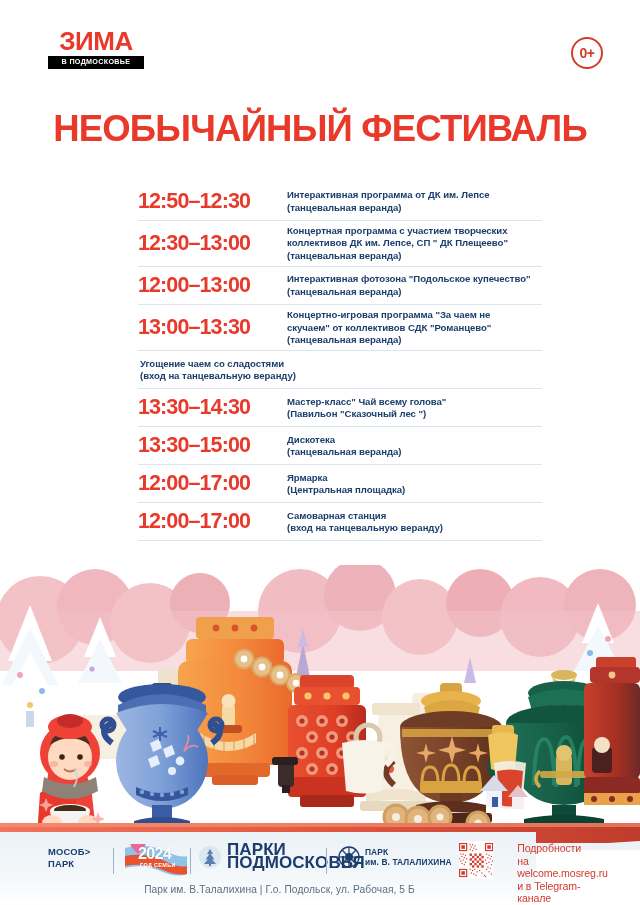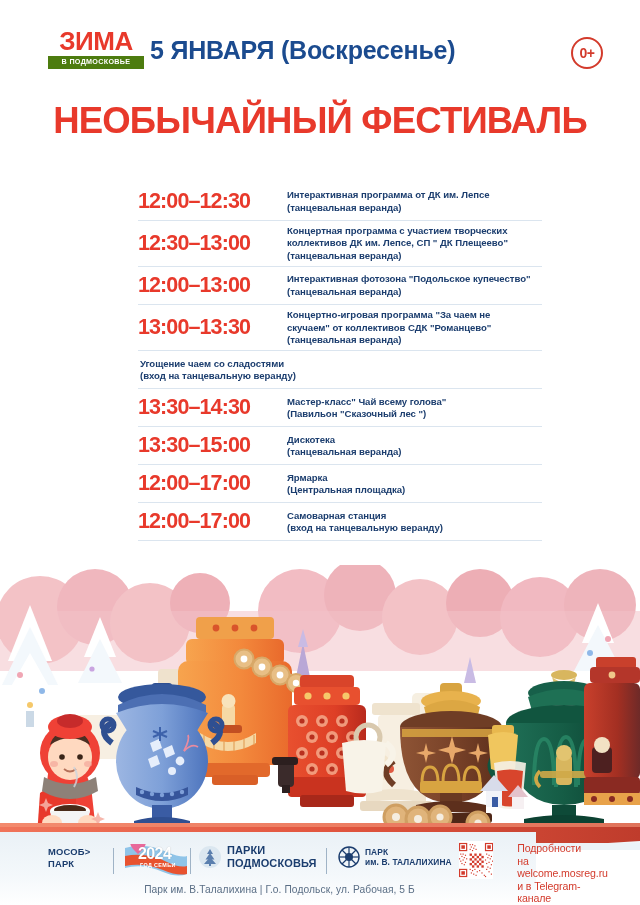--- a/index.html
+++ b/index.html
@@ -26,42 +26,42 @@
     position: absolute; left: 48px; top: 28px;
     width: 96px; text-align: center;
   }
   #logo-zima .zima-word {
     font-size: 26px; font-weight: bold; color: #e8392b;
     letter-spacing: -0.5px; line-height: 26px;
     font-family: "Liberation Sans", sans-serif;
   }
   #logo-zima .zima-sub {
     margin-top: 2px;
-    background: #4d7c0f; color: #ffffff;
+    background: #000000; color: #ffffff;
     font-size: 7.2px; font-weight: bold; letter-spacing: 0.3px;
     padding: 2px 2px 2.5px; line-height: 8px;
   }
   #header-date {
     position: absolute; left: 150px; top: 36px;
     width: 400px;
     font-size: 25px; font-weight: bold; color: #1b4b8f;
     letter-spacing: -0.2px; white-space: nowrap;
   }
   #age-badge {
     position: absolute; left: 571px; top: 37px;
     width: 32px; height: 32px; border-radius: 50%;
     border: 2.2px solid #d33b2c; color: #d33b2c;
     font-size: 14px; font-weight: bold;
     display: flex; align-items: center; justify-content: center;
     letter-spacing: -0.5px;
   }
 
   
   #main-title {
-    position: absolute; top: 100px; left: 0; width: 640px;
+    position: absolute; top: 108px; left: 0; width: 640px;
     text-align: center;
     font-size: 36.5px; font-weight: bold; color: #e8392b;
     letter-spacing: -0.8px; white-space: nowrap;
   }
 
   
   #schedule {
     position: absolute; top: 183px; left: 138px;
     width: 404px;
   }
@@ -119,21 +119,21 @@
   #logo-year .year-sub {
     position: absolute; left: 15px; top: 18px;
     font-size: 5.4px; font-weight: bold; color: #ffffff;
     letter-spacing: 0.4px;
   }
   #logo-parki {
     position: absolute; left: 198px; top: 12px;
     display: flex; align-items: center; gap: 5px;
   }
   #logo-parki .parki-text {
-    font-size: 11px; font-weight: bold; color: #1b3d6e;
+    font-size: 17px; font-weight: bold; color: #1b3d6e;
     line-height: 12.5px; letter-spacing: 0.1px;
   }
   #logo-talalihin {
     position: absolute; left: 338px; top: 14px;
     display: flex; align-items: center; gap: 5px;
   }
   #logo-talalihin .tal-text {
     font-size: 8.4px; font-weight: bold; color: #1b3d6e;
     line-height: 10.5px; letter-spacing: 0.1px;
   }
@@ -163,30 +163,29 @@
 
 <div id="poster">
 
   <div id="header">
 
     <div id="logo-zima">
       <div class="zima-word">ЗИМА</div>
       <div class="zima-sub">В ПОДМОСКОВЬЕ</div>
     </div>
 
-    <div id="header-date">5 ЯНВАРЯ (Воскресенье)</div>
 
     <div id="age-badge">0+</div>
   </div>
 
   <div id="main-title">НЕОБЫЧАЙНЫЙ ФЕСТИВАЛЬ</div>
 
   <div id="schedule">
       <div class="sched-row">
-        <div class="sched-time">12:00–12:30</div>
+        <div class="sched-time">12:50–12:30</div>
         <div class="sched-desc">Интерактивная программа от ДК им. Лепсе
 (танцевальная веранда)</div>
       </div>
       <div class="sched-row">
         <div class="sched-time">12:30–13:00</div>
         <div class="sched-desc">Концертная программа с участием творческих
 коллективов ДК им. Лепсе, СП " ДК Плещеево"
 (танцевальная веранда)</div>
       </div>
       <div class="sched-row">

